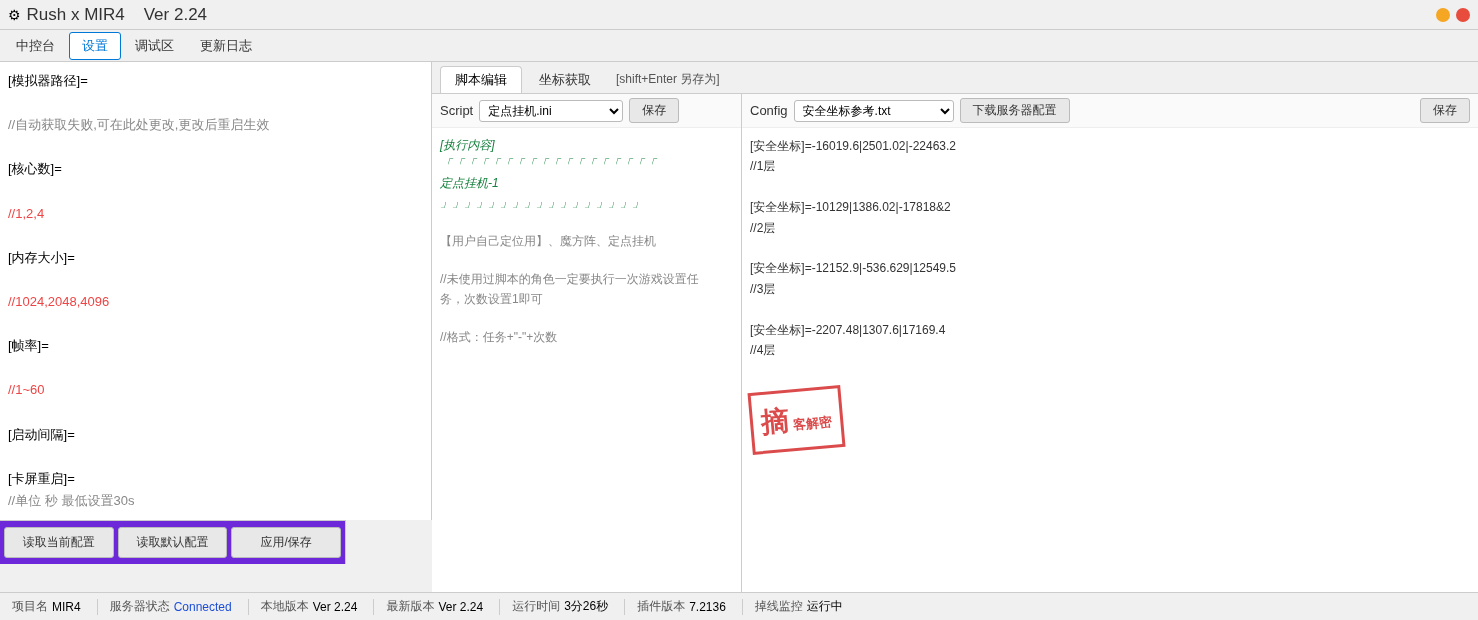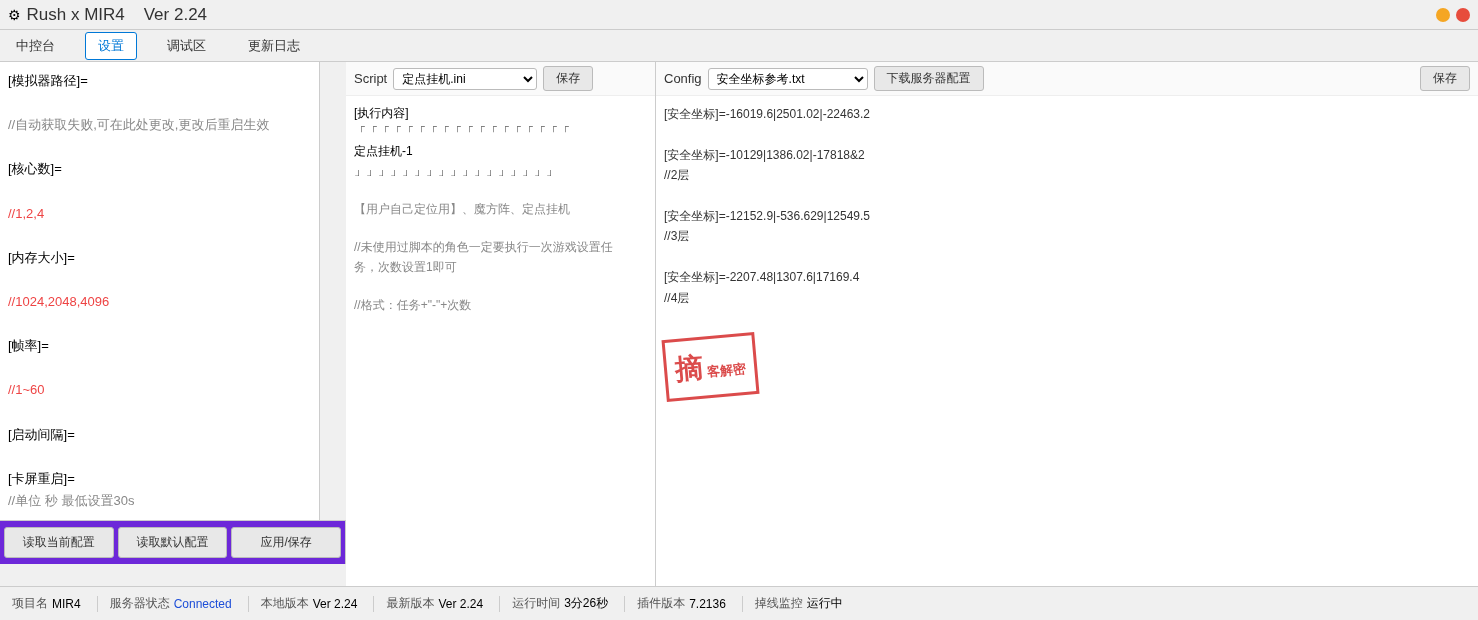--- a/index.html
+++ b/index.html
@@ -48,21 +48,21 @@
     .title-btn-red { background: #e74c3c; }
 
     
     #menu-bar {
       background: #f0f0f0;
       height: 32px;
       display: flex;
       align-items: center;
       padding: 0 4px;
       border-bottom: 1px solid #ccc;
-      gap: 18px;
+      gap: 2px;
     }
     .menu-item {
       padding: 4px 12px;
       cursor: pointer;
       font-size: 13px;
       color: #333;
       border-radius: 3px;
     }
     .menu-item.active {
       background: #ffffff;
@@ -72,21 +72,21 @@
 
     
     #main-content {
       display: flex;
       flex: 1;
       overflow: hidden;
     }
 
     
     #left-panel {
-      width: 320px;
+      width: 432px;
       background: #fff;
       border-right: 1px solid #ccc;
       display: flex;
       flex-direction: column;
       padding: 8px;
       overflow-y: auto;
       font-size: 13px;
       color: #e44;
       line-height: 1.7;
     }
@@ -196,21 +196,21 @@
     #script-content {
       flex: 1;
       padding: 8px;
       overflow-y: auto;
       font-size: 12px;
       color: #333;
       line-height: 1.6;
       background: #fff;
     }
     #script-content .comment-line { color: #888; }
-    #script-content .keyword-line { color: #000000; }
+    #script-content .keyword-line { color: #15803d; font-style: italic; }
 
     
     #config-area {
       flex: 1;
       display: flex;
       flex-direction: column;
     }
     #config-toolbar {
       display: flex;
       align-items: center;
@@ -224,21 +224,21 @@
       padding: 8px;
       overflow-y: auto;
       font-size: 12px;
       color: #333;
       line-height: 1.7;
       background: #fff;
     }
 
     
     #status-bar {
-      height: 34px;
+      height: 28px;
       background: #f0f0f0;
       border-top: 1px solid #ccc;
       display: flex;
       align-items: center;
       padding: 0 12px;
       gap: 0;
       font-size: 12px;
       color: #333;
     }
     .status-item {
@@ -317,20 +317,25 @@
 
     <div id="left-buttons">
       <button class="left-btn">读取当前配置</button>
       <button class="left-btn">读取默认配置</button>
       <button class="left-btn">应用/保存</button>
     </div>
   </div>
 
   <div id="right-panel">
 
+    <div id="tabs-bar">
+      <div class="tab-btn active">脚本编辑</div>
+      <div class="tab-btn">坐标获取</div>
+      <span class="tab-hint">[shift+Enter 另存为]</span>
+    </div>
 
     <div id="script-area">
 
       <div id="script-editor">
         <div id="script-toolbar">
           <span class="toolbar-label">Script</span>
           <select class="toolbar-select">
             <option>定点挂机.ini</option>
           </select>
           <button class="toolbar-save-btn">保存</button>
@@ -355,20 +360,21 @@
           <span class="toolbar-label">Config</span>
           <select class="toolbar-select" style="width:160px;">
             <option>安全坐标参考.txt</option>
           </select>
           <button class="toolbar-save-btn">下载服务器配置</button>
           <div style="flex:1;"></div>
           <button class="toolbar-save-btn">保存</button>
         </div>
         <div id="config-content">
           <div>[安全坐标]=-16019.6|2501.02|-22463.2</div>
+          <div class="comment-line">//1层</div>
           <div>&nbsp;</div>
           <div>[安全坐标]=-10129|1386.02|-17818&amp;2</div>
           <div class="comment-line">//2层</div>
           <div>&nbsp;</div>
           <div>[安全坐标]=-12152.9|-536.629|12549.5</div>
           <div class="comment-line">//3层</div>
           <div>&nbsp;</div>
           <div>[安全坐标]=-2207.48|1307.6|17169.4</div>
           <div class="comment-line">//4层</div>
           <div>&nbsp;</div>

